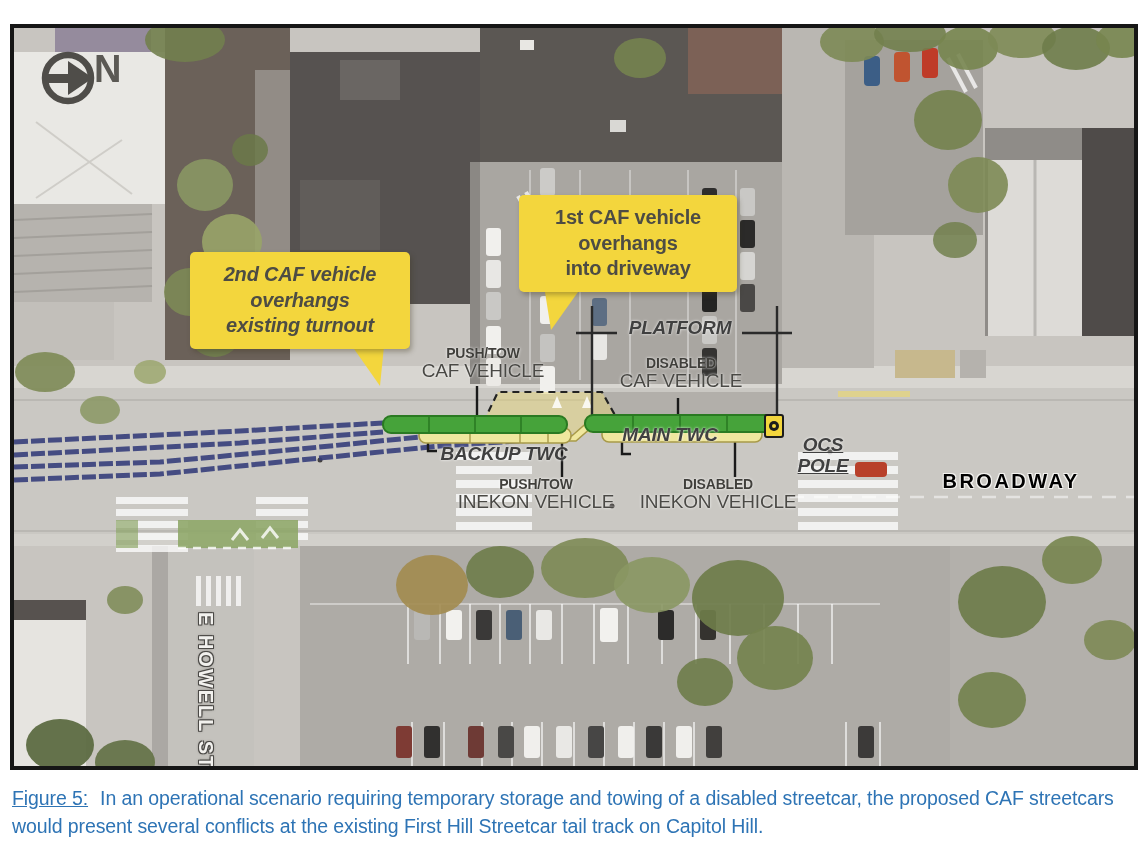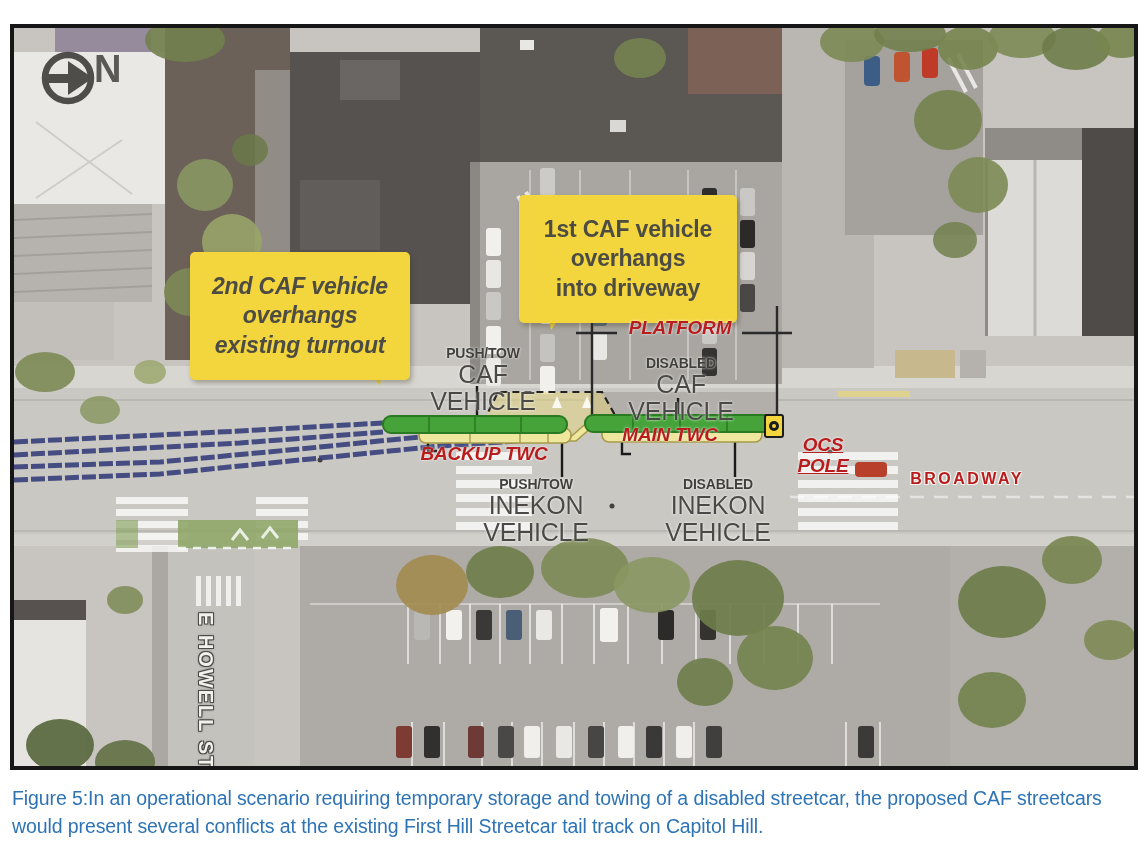--- a/index.html
+++ b/index.html
@@ -8,52 +8,52 @@
   .map-frame{position:absolute;left:10px;top:24px;width:1120px;height:738px;
              border:4px solid #161616;background:#c8c5c0;overflow:hidden;}
   .scenery{position:absolute;left:0;top:0;width:1120px;height:738px;display:block;}
 
   .overlay{position:absolute;inset:0;pointer-events:none;}
 
   .map-label{position:absolute;font-family:"Liberation Sans",sans-serif;text-align:center;
              color:#403f3b;letter-spacing:-0.2px;
              text-shadow:0 0 3px rgba(255,255,255,.8),0 0 1px rgba(255,255,255,.6);}
   .l1{font-weight:700;font-size:14px;line-height:1.08;}
-  .l2{font-weight:400;font-size:25px;line-height:1.08;color:#4a4945;}
-  .italic-label{font-style:italic;font-weight:600;font-size:19px;color:#b91c1c;}
+  .l2{font-weight:400;font-size:19px;line-height:1.08;color:#4a4945;}
+  .italic-label{font-style:italic;font-weight:600;font-size:19px;color:#404040;}
   .pre{white-space:pre-line;}
 
   .lbl-n{left:80px;top:20px;font-size:38px;font-weight:700;color:#5b5954;text-shadow:none;}
 
-  .callout{position:absolute;background:#f3d63d;color:#4d4c44;font-weight:700;font-size:23px;
-           line-height:1.28;text-align:center;padding:20px 6px;border-radius:5px;
+  .callout{position:absolute;background:#f3d63d;color:#4d4c44;font-weight:700;font-size:20px;
+           line-height:1.28;text-align:center;padding:10px 6px;border-radius:5px;
            white-space:pre-line;box-shadow:2px 3px 5px rgba(60,55,30,.35);
            letter-spacing:-0.2px;text-shadow:none;}
   .callout-2nd{left:176px;top:224px;width:208px;font-style:italic;}
   .callout-1st{left:505px;top:167px;width:206px;}
 
   .lbl-pushtow-caf{left:394px;top:318px;width:150px;}
   .lbl-disabled-caf{left:592px;top:328px;width:150px;}
   .lbl-platform{left:604px;top:289px;width:124px;}
-  .lbl-backup-twc{left:404px;top:415px;width:132px;}
+  .lbl-backup-twc{left:424px;top:415px;width:132px;}
   .lbl-main-twc{left:600px;top:396px;width:112px;}
   .lbl-pushtow-ine{left:436px;top:449px;width:172px;}
   .lbl-disabled-ine{left:618px;top:449px;width:172px;}
   .lbl-ocs{left:770px;top:407px;width:78px;line-height:1.1;text-decoration:underline;}
 
-  .lbl-broadway{left:858px;top:442px;width:190px;font-weight:700;font-size:16px;
-      letter-spacing:2.5px;color:#b91c1c;font-style:normal;
+  .lbl-broadway{left:902px;top:442px;width:190px;font-weight:700;font-size:20px;
+      letter-spacing:2.5px;color:#000000;font-style:normal;
       text-shadow:-1px -1px 0 #f4f3f0,1px -1px 0 #f4f3f0,-1px 1px 0 #f4f3f0,1px 1px 0 #f4f3f0;}
   .lbl-howell{left:180px;top:563px;height:200px;writing-mode:vertical-rl;
       font-weight:700;font-size:20px;letter-spacing:2px;color:#f2f1ee;
       text-shadow:-1px -1px 0 #4b4946,1px -1px 0 #4b4946,-1px 1px 0 #4b4946,1px 1px 0 #4b4946,0 0 3px #4b4946;}
 
   .caption{position:absolute;left:12px;top:784px;width:1126px;font-size:19.5px;
            line-height:1.45;color:#2e74b5;letter-spacing:-0.1px;}
-  .caption .prefix{}
+  .caption .prefix{margin-right:12px;text-decoration:underline;}
 </style>
 </head>
 <body>
 
 <div class="page">
 
   <div class="map-frame">
 
     <svg class="scenery" viewBox="14 28 1120 738" preserveAspectRatio="none">
 

